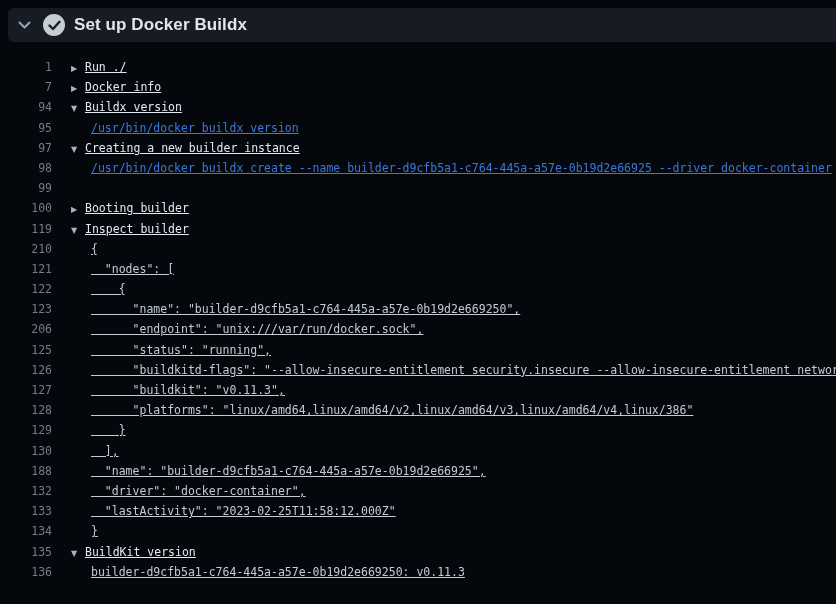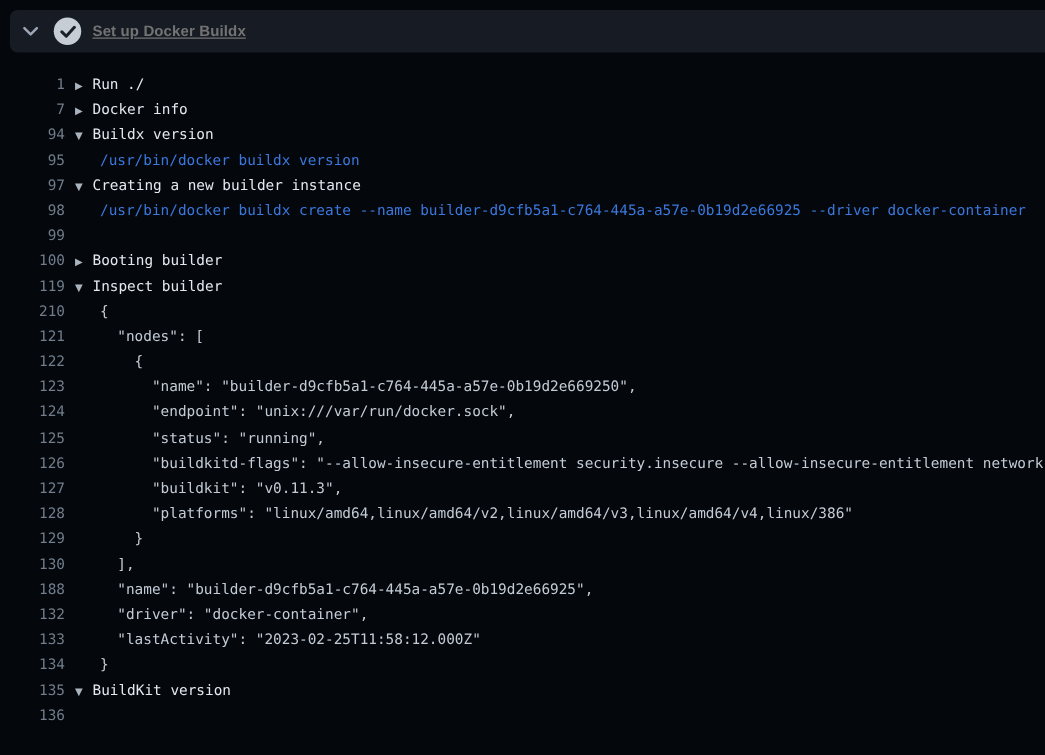--- a/index.html
+++ b/index.html
@@ -26,25 +26,24 @@
   }
   .status-circle {
     width: 22px; height: 22px; margin-left: 7px;
     border-radius: 50%;
     background: #c6cdd5;
     display: flex; align-items: center; justify-content: center;
     flex: none;
   }
   .step-title {
     margin-left: 9px;
-    color: #737373;
-    font-size: 12px;
+    color: #e5e5e5;
+    font-size: 17px;
     font-weight: 600;
     letter-spacing: 0.1px;
-    text-decoration: underline;
   }
 
   
   .log {
     margin-top: 15px;
     font-family: "DejaVu Sans Mono", "Liberation Mono", monospace;
     font-size: 11.5px;
   }
   .row {
     height: 20.2px;
@@ -55,22 +54,23 @@
   }
   .num {
     flex: none;
     width: 52px;
     text-align: right;
     color: #717d8a;
     cursor: pointer;
   }
   .content {
     flex: none;
-    margin-left: 8px;
+    margin-left: 19px;
     white-space: pre;
+    text-decoration: underline;
   }
   .content.group { color: #e2e9f0; cursor: pointer; }
   .content.plain { padding-left: 20px; color: #c3ccd6; }
   .content.plain.cmd { color: #3b78dd; }
   .arrow {
     display: inline-block;
     width: 14px;
     font-size: 8px;
     color: #aab4be;
     font-family: "DejaVu Sans", sans-serif;
@@ -100,26 +100,26 @@
     <div class="row"><span class="num">95</span><span class="content plain cmd">/usr/bin/docker buildx version</span></div>
     <div class="row"><span class="num">97</span><span class="content group"><span class="arrow">▼</span><span>Creating a new builder instance</span></span></div>
     <div class="row"><span class="num">98</span><span class="content plain cmd">/usr/bin/docker buildx create --name builder-d9cfb5a1-c764-445a-a57e-0b19d2e66925 --driver docker-container</span></div>
     <div class="row"><span class="num">99</span></div>
     <div class="row"><span class="num">100</span><span class="content group"><span class="arrow">▶</span><span>Booting builder</span></span></div>
     <div class="row"><span class="num">119</span><span class="content group"><span class="arrow">▼</span><span>Inspect builder</span></span></div>
     <div class="row"><span class="num">210</span><span class="content plain">{</span></div>
     <div class="row"><span class="num">121</span><span class="content plain">  "nodes": [</span></div>
     <div class="row"><span class="num">122</span><span class="content plain">    {</span></div>
     <div class="row"><span class="num">123</span><span class="content plain">      "name": "builder-d9cfb5a1-c764-445a-a57e-0b19d2e669250",</span></div>
-    <div class="row"><span class="num">124</span><span class="content plain">      "endpoint": "unix:///var/run/docker.sock",</span></div>
+    <div class="row"><span class="num">206</span><span class="content plain">      "endpoint": "unix:///var/run/docker.sock",</span></div>
     <div class="row"><span class="num">125</span><span class="content plain">      "status": "running",</span></div>
     <div class="row"><span class="num">126</span><span class="content plain">      "buildkitd-flags": "--allow-insecure-entitlement security.insecure --allow-insecure-entitlement network.host",</span></div>
     <div class="row"><span class="num">127</span><span class="content plain">      "buildkit": "v0.11.3",</span></div>
     <div class="row"><span class="num">128</span><span class="content plain">      "platforms": "linux/amd64,linux/amd64/v2,linux/amd64/v3,linux/amd64/v4,linux/386"</span></div>
     <div class="row"><span class="num">129</span><span class="content plain">    }</span></div>
     <div class="row"><span class="num">130</span><span class="content plain">  ],</span></div>
     <div class="row"><span class="num">188</span><span class="content plain">  "name": "builder-d9cfb5a1-c764-445a-a57e-0b19d2e66925",</span></div>
     <div class="row"><span class="num">132</span><span class="content plain">  "driver": "docker-container",</span></div>
     <div class="row"><span class="num">133</span><span class="content plain">  "lastActivity": "2023-02-25T11:58:12.000Z"</span></div>
     <div class="row"><span class="num">134</span><span class="content plain">}</span></div>
     <div class="row"><span class="num">135</span><span class="content group"><span class="arrow">▼</span><span>BuildKit version</span></span></div>
-    <div class="row"><span class="num">136</span></div>
+    <div class="row"><span class="num">136</span><span class="content plain">builder-d9cfb5a1-c764-445a-a57e-0b19d2e669250: v0.11.3</span></div>
   </div>
 
 </body></html>

